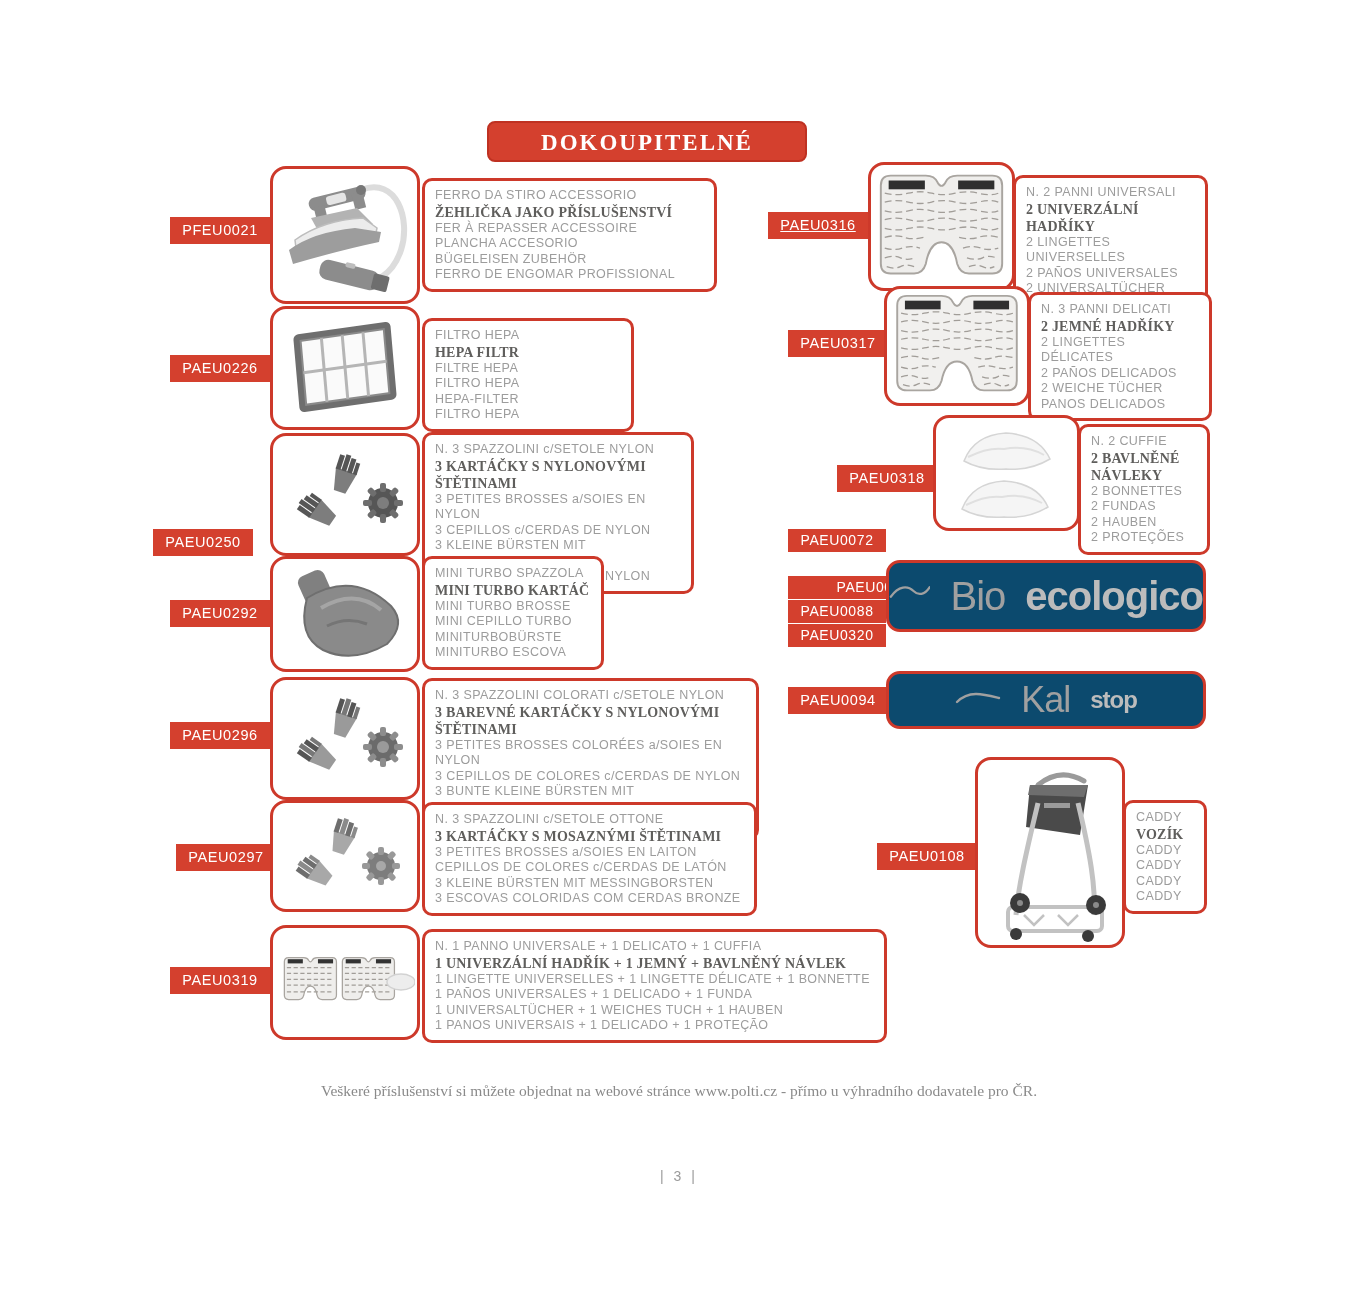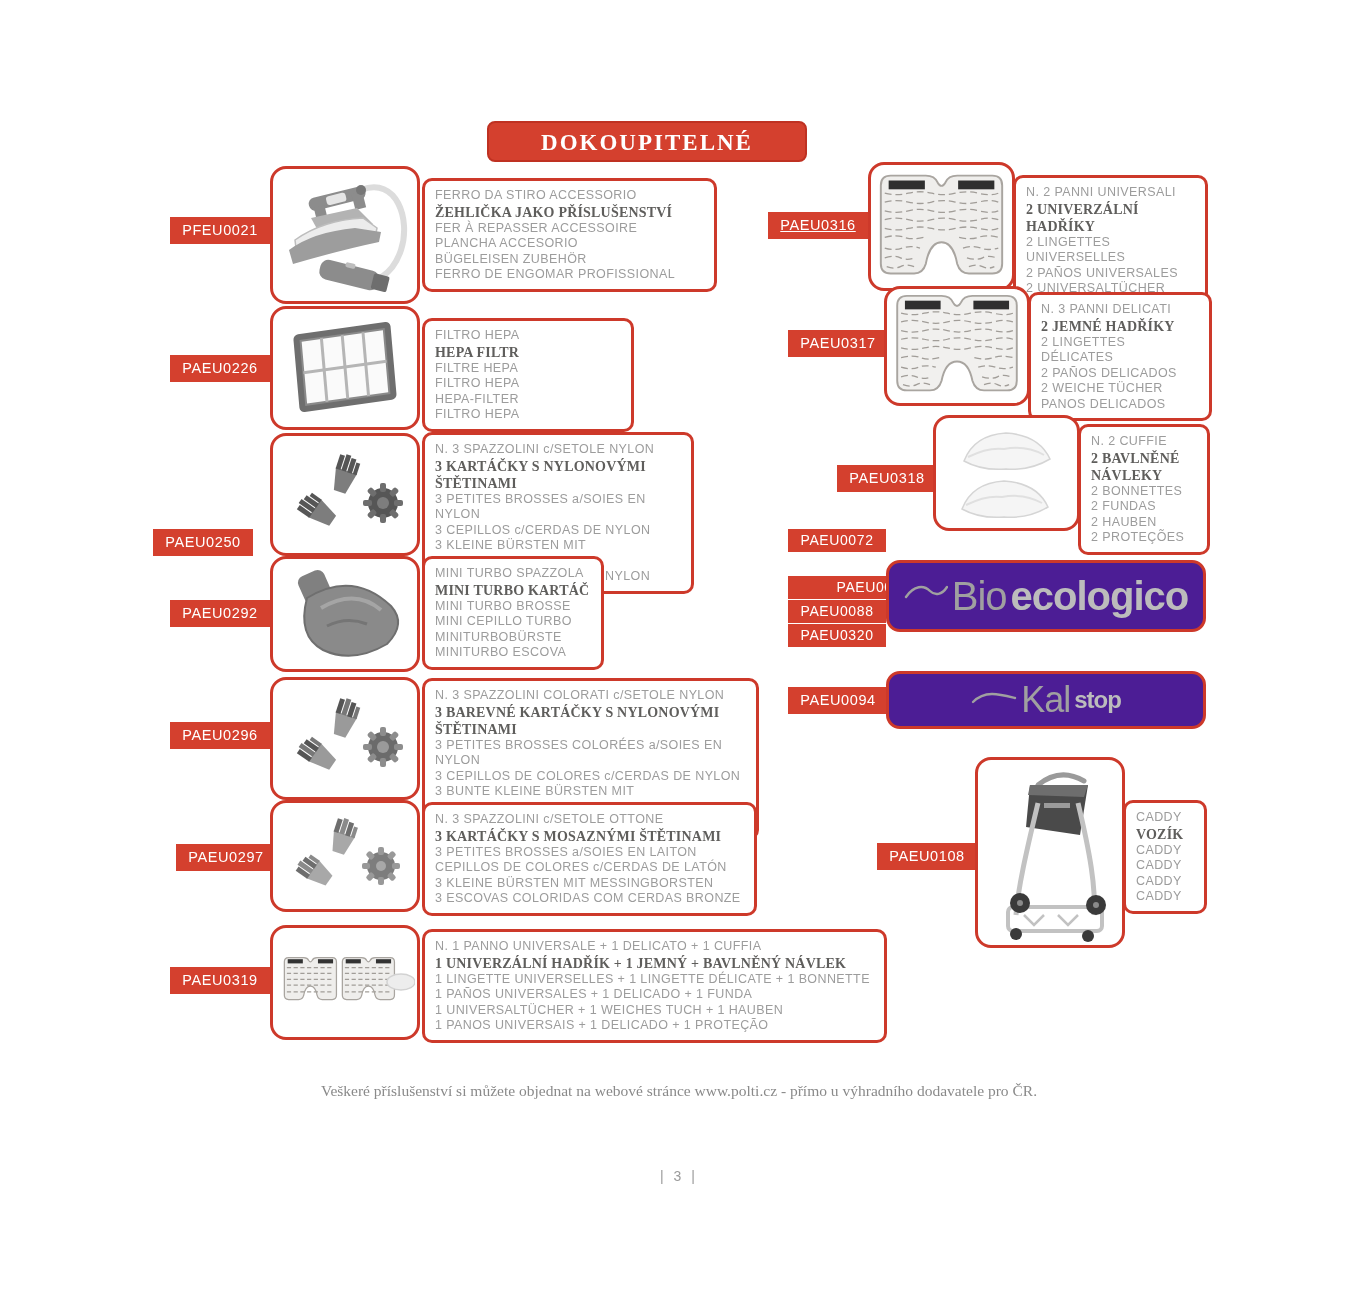--- a/index.html
+++ b/index.html
@@ -12,22 +12,22 @@
   .code{position:absolute;width:100px;height:27px;background:#d4402e;color:#fff;
         font-size:14.5px;letter-spacing:.6px;text-align:center;line-height:27px;}
   .code.sm{height:23px;line-height:23px;font-size:14px;width:98px;}
   .imgbox{position:absolute;background:#fff;border:3px solid #cd392a;border-radius:16px;
           box-sizing:border-box;display:flex;align-items:center;justify-content:center;}
   .desc{position:absolute;background:#fff;border:3px solid #cd392a;border-radius:10px;
         box-sizing:border-box;padding:7px 10px 6px 10px;}
   .ln{color:#9c9c9c;font-size:12.5px;line-height:15.5px;letter-spacing:.4px;white-space:normal;}
   .ln.cz{color:#5f5e5c;font-family:"Liberation Serif",serif;font-weight:bold;
          font-size:14px;line-height:17px;letter-spacing:.2px;}
-  .logobox{position:absolute;background:#4c1d95;border:3px solid #cd392a;border-radius:14px;
-           box-sizing:border-box;display:flex;align-items:center;justify-content:center;gap:4px;}
+  .logobox{position:absolute;background:#0c4a6e;border:3px solid #cd392a;border-radius:14px;
+           box-sizing:border-box;display:flex;align-items:center;justify-content:center;gap:20px;}
   .lg-light{color:#a0a0a0;font-size:40px;letter-spacing:-1px;}
   .lg-bold{color:#bcbcbc;font-size:40px;font-weight:bold;letter-spacing:-1px;}
   .logobox.kal .lg-light{font-size:36px;}
   .logobox.kal .lg-bold{font-size:24px;}
   .footer{position:absolute;left:0;top:1082px;width:1358px;text-align:center;
           color:#8a8a8a;font-family:"Liberation Serif",serif;font-size:15.5px;}
   .pagenum{position:absolute;left:0;top:1168px;width:1358px;text-align:center;
            color:#9a9a9a;font-size:14px;letter-spacing:3px;}
   svg{display:block;}
 </style>

